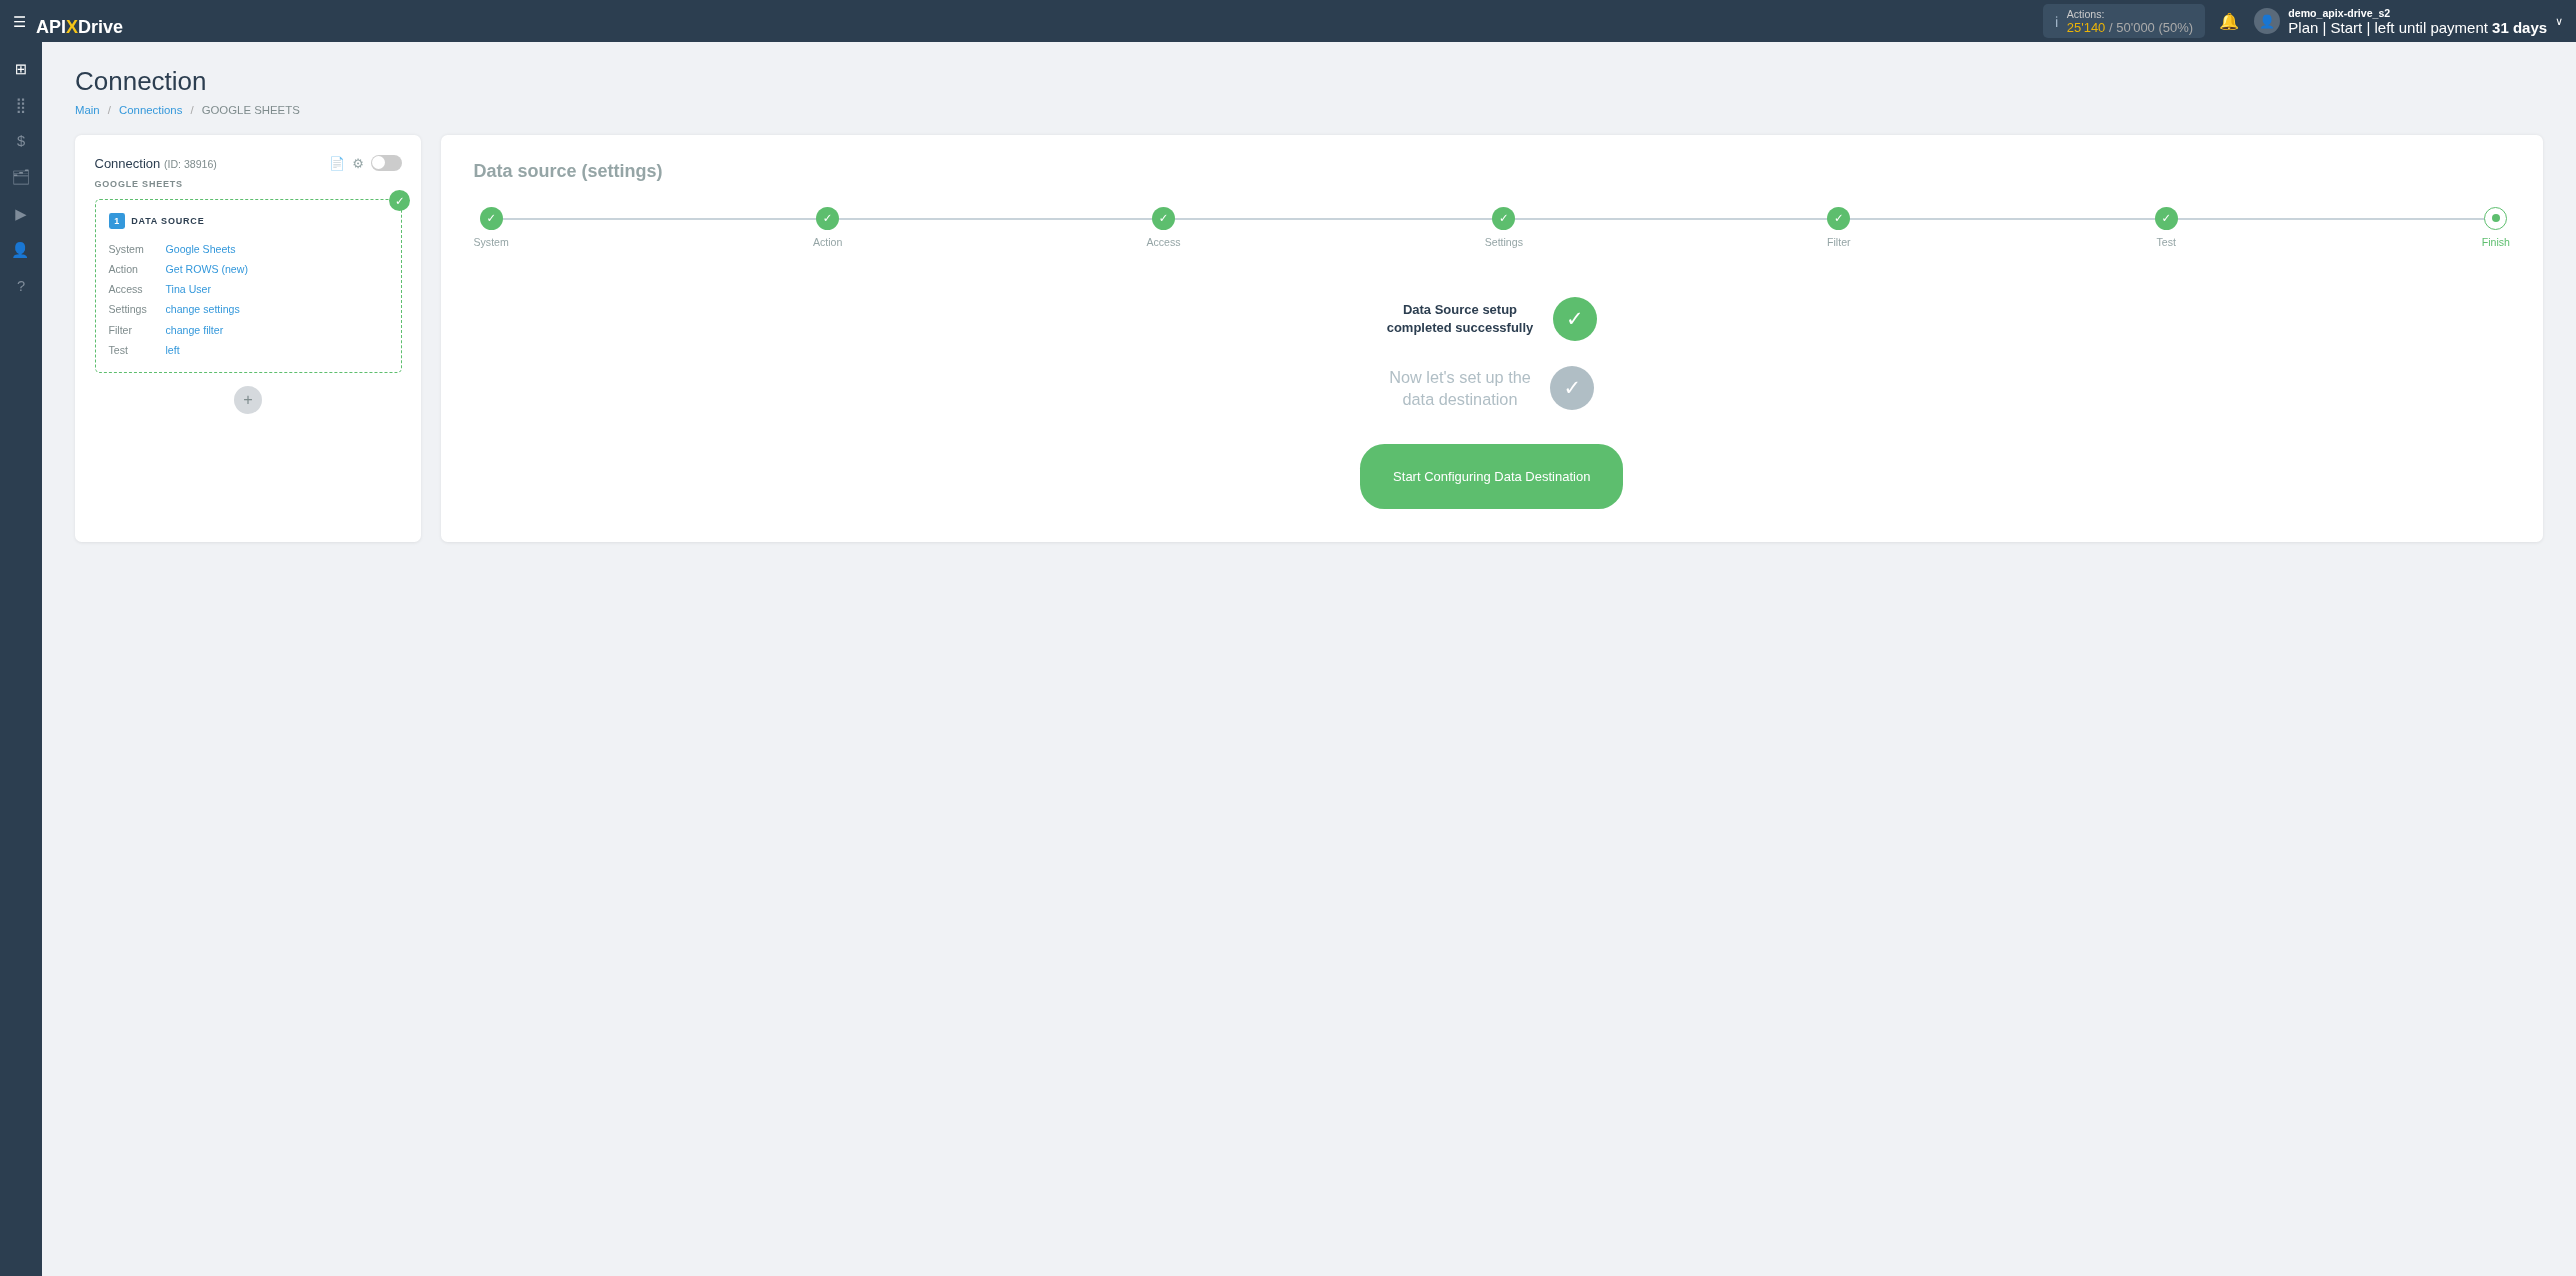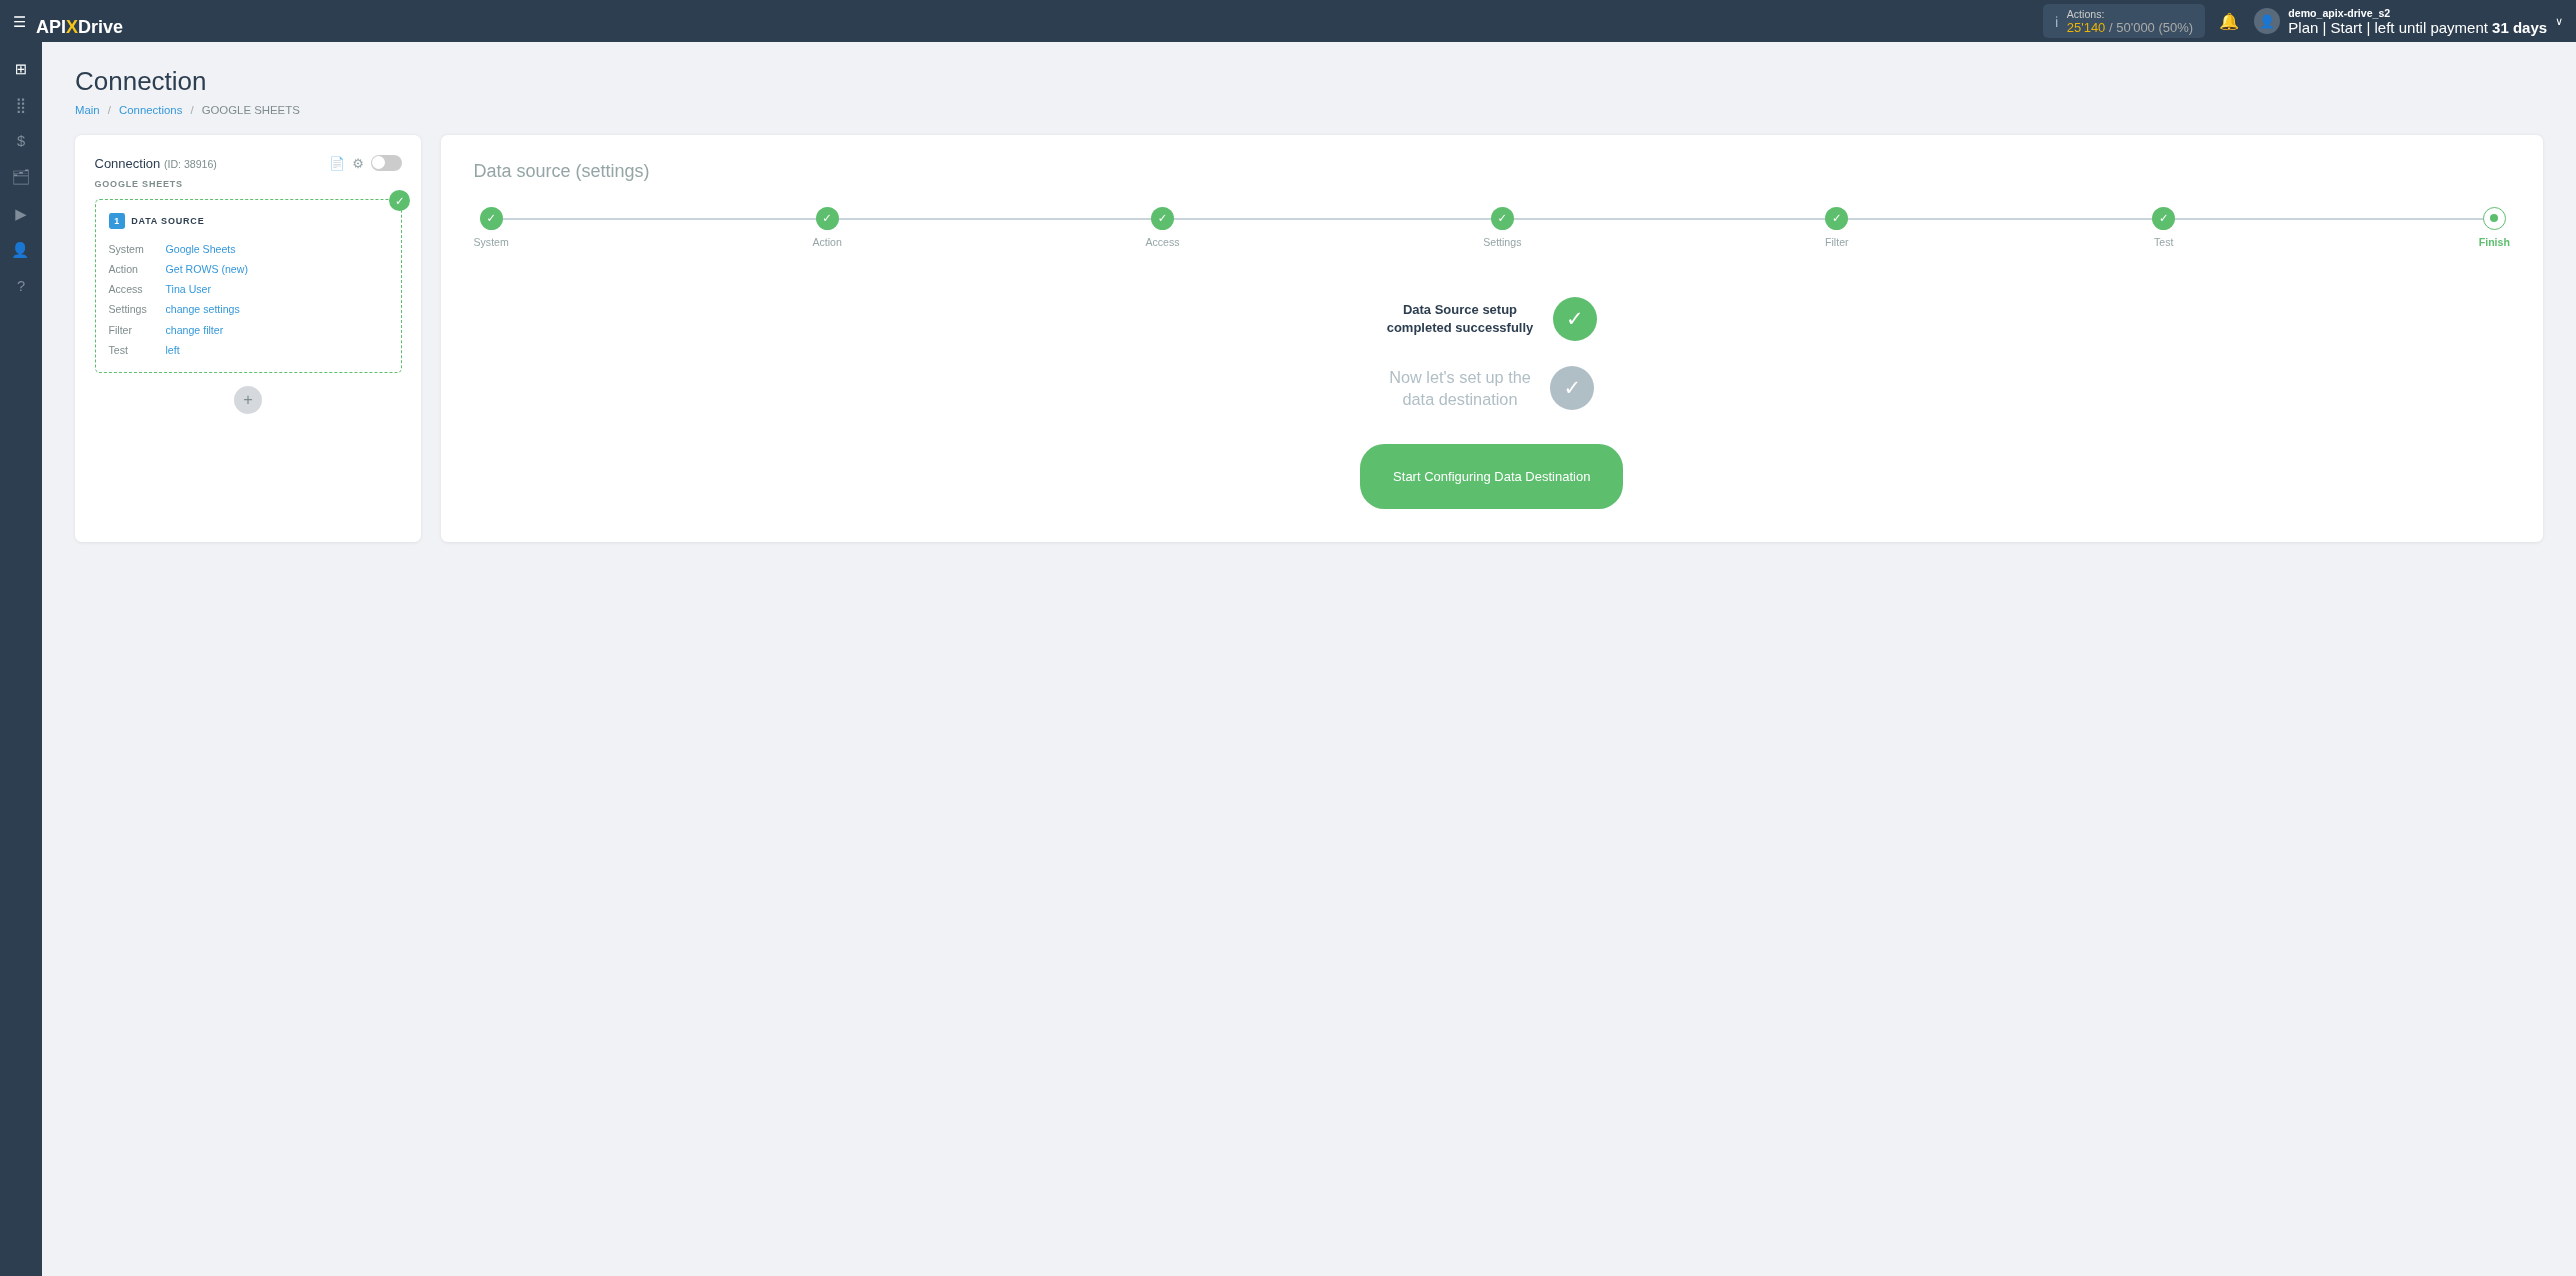--- a/index.html
+++ b/index.html
@@ -267,21 +267,21 @@
     .card-right {
       background: #fff;
       border-radius: 6.5px;
       padding: 26px 33px;
       flex: 1;
       min-height: 407px;
       box-shadow: 0 0.8px 3.3px rgba(0,0,0,0.08);
     }
     .card-right-title {
       font-size: 18px;
-      font-weight: 400;
+      font-weight: 700;
       color: #2c3e50;
       margin-bottom: 24.4px;
     }
     .card-right-title span { color: #95a5a6; }
 
     
     .steps-row {
       display: flex;
       align-items: flex-start;
       justify-content: space-between;
@@ -319,21 +319,21 @@
     .step-circle.finish::after {
       content: '';
       width: 8.1px; height: 8.1px;
       background: #5dbe6e;
       border-radius: 50%;
     }
     .step-label {
       font-size: 10.6px;
       color: #95a5a6;
     }
-    .step-label.finish-label { color: #5dbe6e; font-weight: 700; }
+    .step-label.finish-label { color: #5dbe6e; font-weight: 400; }
 
     
     .success-area {
       display: flex;
       flex-direction: column;
       align-items: center;
       gap: 24.4px;
       margin-top: 16.3px;
     }
     .success-row {

